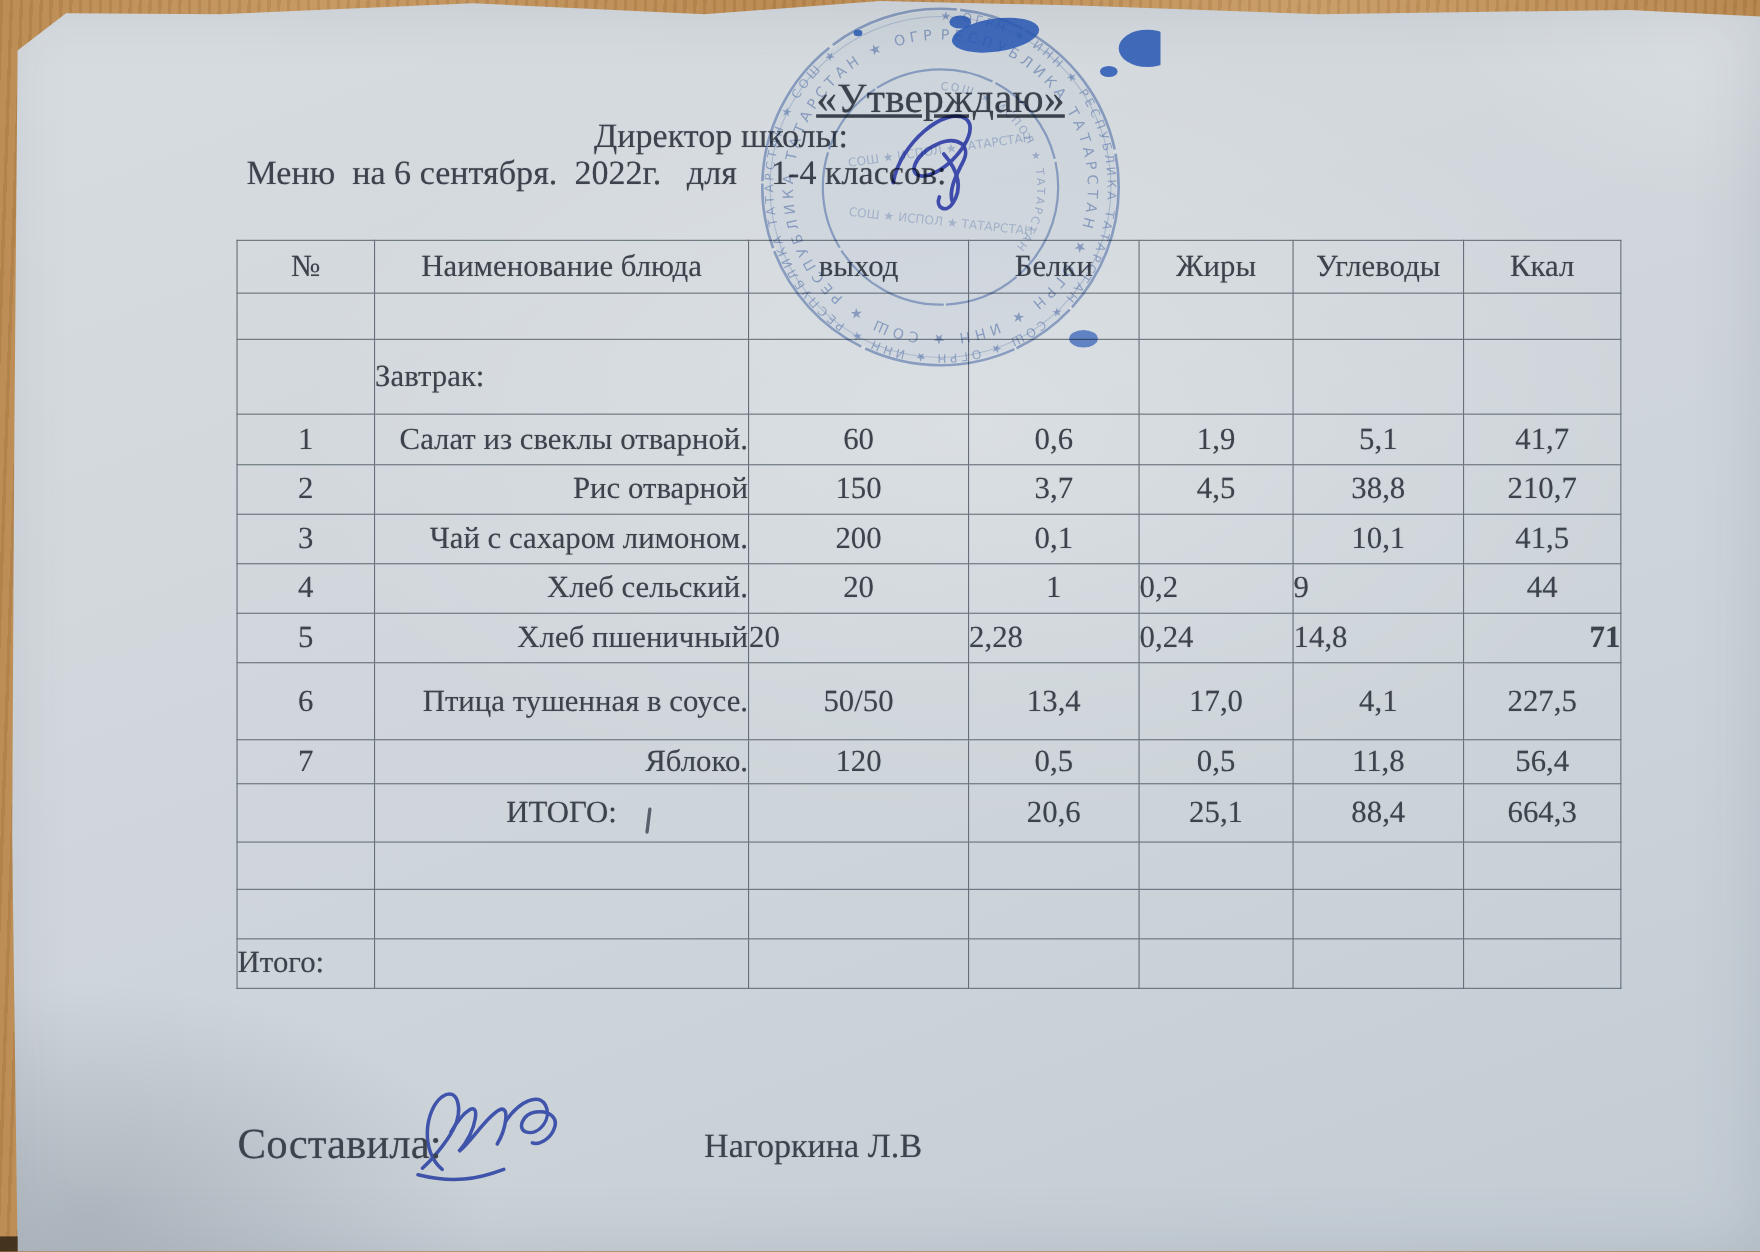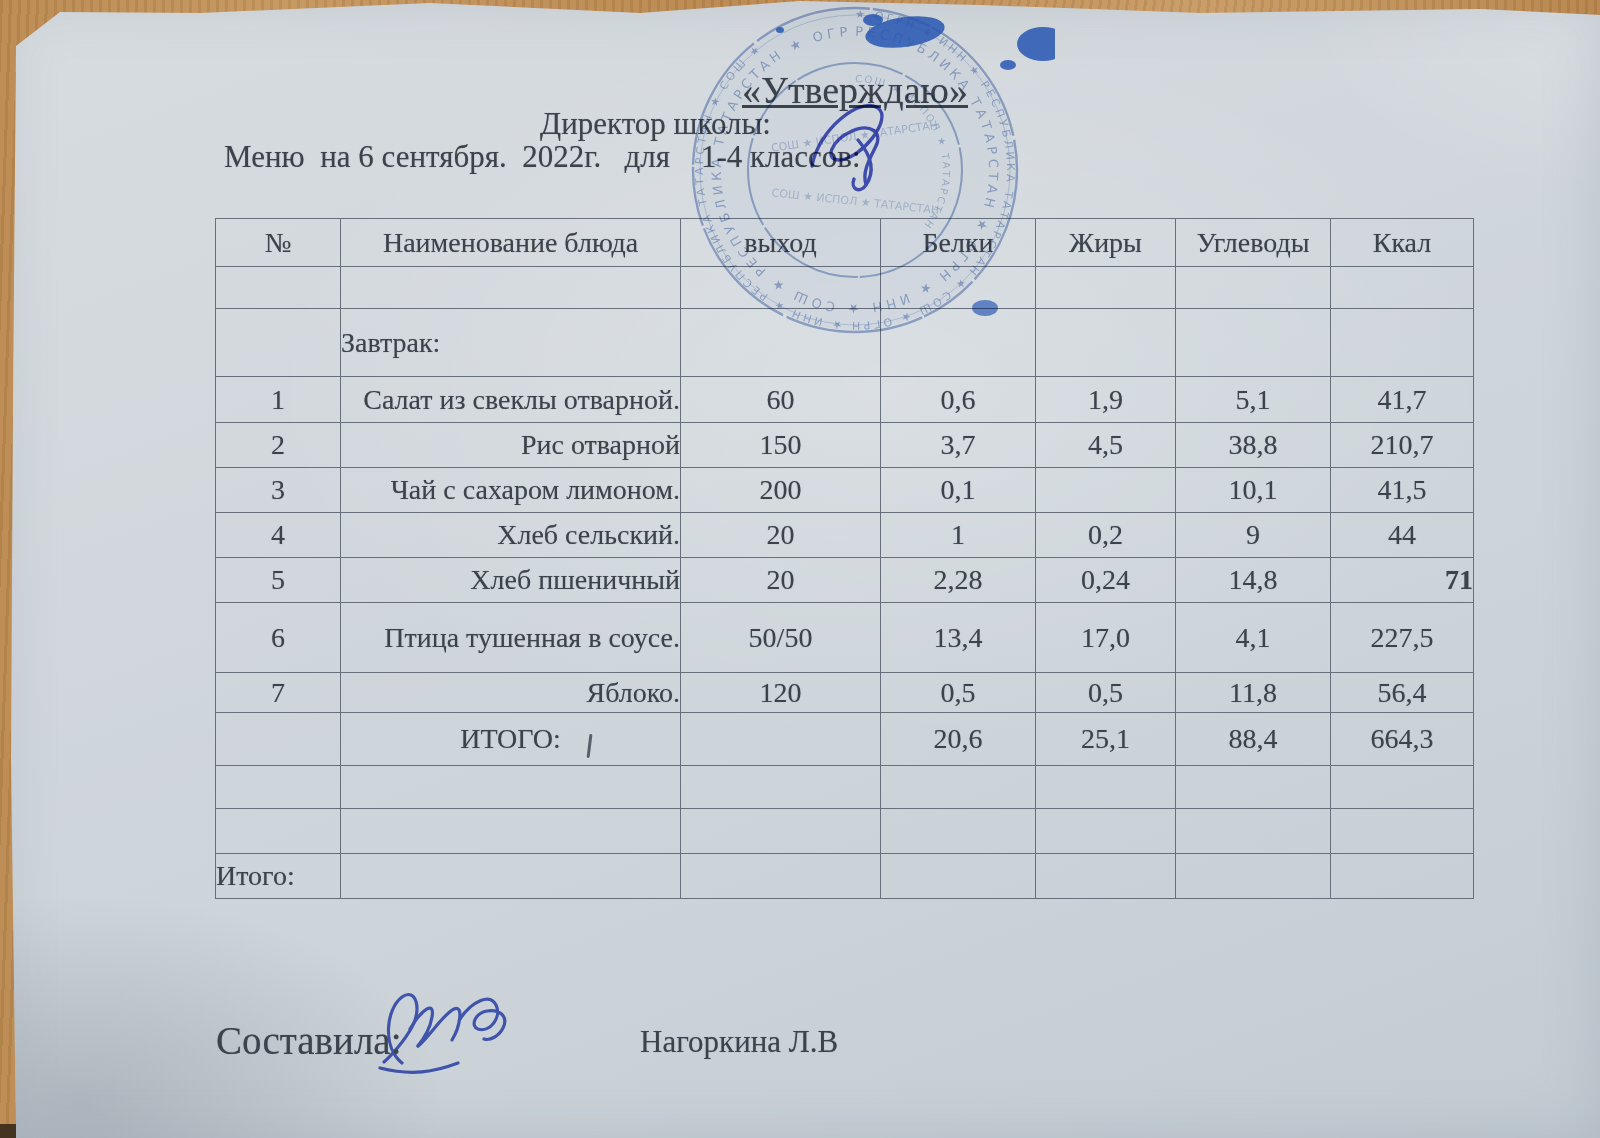--- a/index.html
+++ b/index.html
@@ -39,21 +39,21 @@
   }
   table.menu td{
     border:1px solid #67707a;
     font-size:28px;color:#3d434c;text-shadow:0 0 1px rgba(61,67,77,.40);
     overflow:hidden;padding:0;vertical-align:middle;
   }
   td.hd{text-align:center;}
   td.num{text-align:center;}
   td.txt{text-align:right;padding-left:13px;}
   td.val{text-align:center;padding-left:16px;}
-  td.cen{text-align:center;margin-top:36px;}
+  td.cen{text-align:left;margin-top:36px;}
   td.rgt{text-align:right;padding-right:20px;font-weight:bold;}
   td.sec{vertical-align:top;padding-top:8px;padding-left:13px;}
   td.tot-label{text-align:center;}
   td.foot{padding-left:5px;}
   td.pp{vertical-align:top;padding-top:5px;padding-left:14px;line-height:43px;}
   td.ppv{vertical-align:top;padding-top:5px;padding-left:30px;}
   tr.h-head{height:48px;} tr.h-gap1{height:42px;} tr.h-sec{height:68px;margin-top:28px;}
   tr.h-d1{height:46px;} tr.h-d{height:45px;} tr.h-d6{height:70px;} tr.h-d7{height:40px;}
   tr.h-tot{height:53px;} tr.h-gap2{height:43px;} tr.h-gap3{height:45px;}
   tr.h-foot{height:45px;} tr.h-pp{height:102px;}

